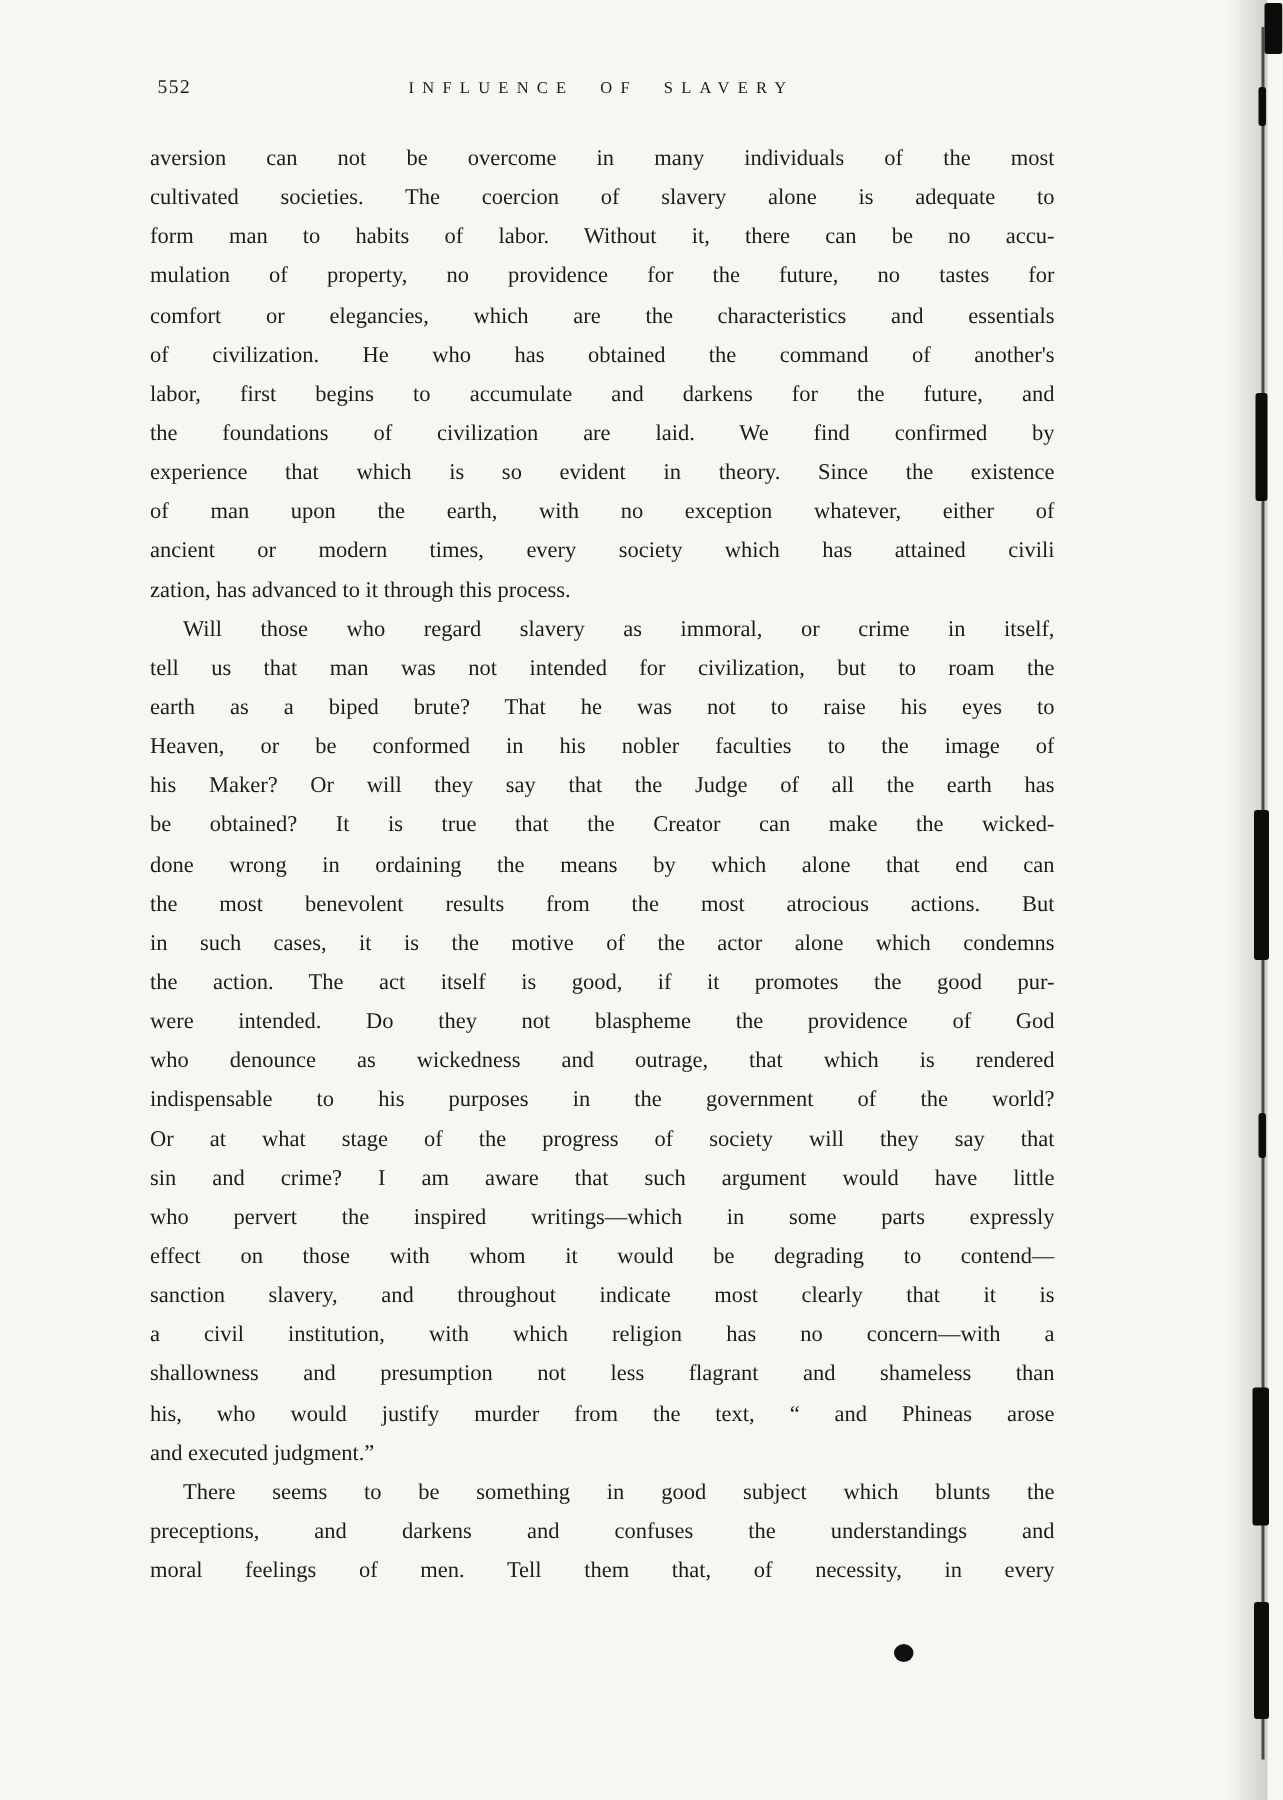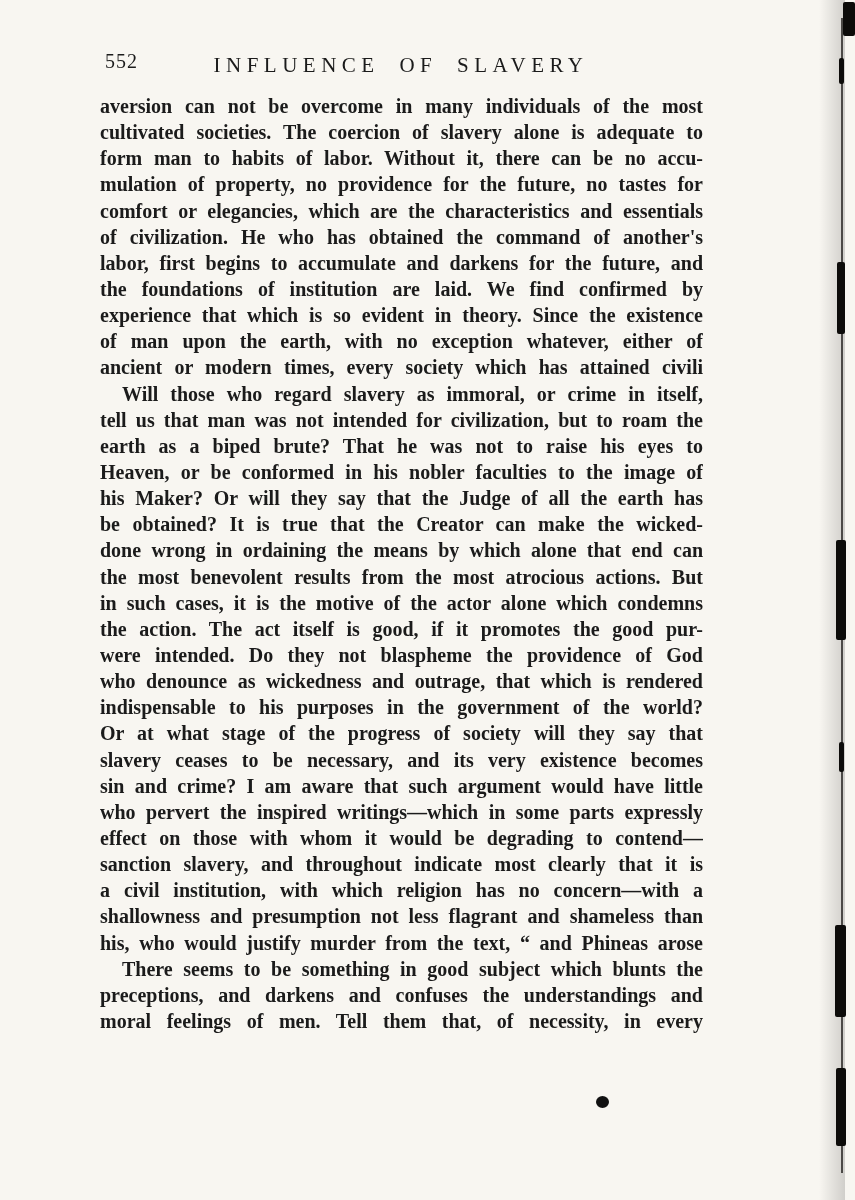--- a/index.html
+++ b/index.html
@@ -12,39 +12,38 @@
     background: #f8f6f1;
     overflow: hidden;
     font-family: "Liberation Serif", serif;
     color: #1b1b1b;
   }
 
   
   .header { position: absolute; top: 50px; left: 100px; width: 602px; height: 28px; }
   .page-number {
     position: absolute; left: 5px; top: 0;
-    font-size: 20px; letter-spacing: 1px;
+    font-size: 13px; letter-spacing: 1px;
   }
   .running-title {
     position: absolute; left: 0; top: 3px; width: 100%;
     text-align: center;
-    font-size: 21px;
+    font-size: 11px;
     letter-spacing: 5.5px;
     word-spacing: 9px;
     font-weight: normal;
   }
 
   
   .body-text {
     position: absolute;
     left: 100px;
     top: 93px;
     width: 603px;
-    font-size: 20px;
-    font-weight: bold;
+    font-size: 15px;
   }
   .paragraph { margin: 0; padding: 0; }
   .line {
     height: 26.15px;
     line-height: 26.15px;
     white-space: normal;
     text-align: justify;
     text-align-last: justify;
     overflow: hidden;
   }
@@ -87,48 +86,49 @@
 
   <main class="body-text">
       <div class="paragraph">
         <div class="line">aversion can not be overcome in many individuals of the most</div>
         <div class="line">cultivated societies. The coercion of slavery alone is adequate to</div>
         <div class="line">form man to habits of labor. Without it, there can be no accu-</div>
         <div class="line">mulation of property, no providence for the future, no tastes for</div>
         <div class="line">comfort or elegancies, which are the characteristics and essentials</div>
         <div class="line">of civilization. He who has obtained the command of another's</div>
         <div class="line">labor, first begins to accumulate and darkens for the future, and</div>
-        <div class="line">the foundations of institution are laid. We find confirmed by</div>
+        <div class="line">the foundations of civilization are laid. We find confirmed by</div>
         <div class="line">experience that which is so evident in theory. Since the existence</div>
         <div class="line">of man upon the earth, with no exception whatever, either of</div>
         <div class="line">ancient or modern times, every society which has attained civili</div>
+        <div class="line nojust">zation, has advanced to it through this process.</div>
       </div>
       <div class="paragraph">
         <div class="line indent">Will those who regard slavery as immoral, or crime in itself,</div>
         <div class="line">tell us that man was not intended for civilization, but to roam the</div>
         <div class="line">earth as a biped brute? That he was not to raise his eyes to</div>
         <div class="line">Heaven, or be conformed in his nobler faculties to the image of</div>
         <div class="line">his Maker? Or will they say that the Judge of all the earth has</div>
         <div class="line">be obtained? It is true that the Creator can make the wicked-</div>
         <div class="line">done wrong in ordaining the means by which alone that end can</div>
         <div class="line">the most benevolent results from the most atrocious actions. But</div>
         <div class="line">in such cases, it is the motive of the actor alone which condemns</div>
         <div class="line">the action. The act itself is good, if it promotes the good pur-</div>
         <div class="line">were intended. Do they not blaspheme the providence of God</div>
         <div class="line">who denounce as wickedness and outrage, that which is rendered</div>
         <div class="line">indispensable to his purposes in the government of the world?</div>
         <div class="line">Or at what stage of the progress of society will they say that</div>
-        <div class="line">slavery ceases to be necessary, and its very existence becomes</div>
         <div class="line">sin and crime? I am aware that such argument would have little</div>
         <div class="line">who pervert the inspired writings—which in some parts expressly</div>
         <div class="line">effect on those with whom it would be degrading to contend—</div>
         <div class="line">sanction slavery, and throughout indicate most clearly that it is</div>
         <div class="line">a civil institution, with which religion has no concern—with a</div>
         <div class="line">shallowness and presumption not less flagrant and shameless than</div>
         <div class="line">his, who would justify murder from the text, “ and Phineas arose</div>
+        <div class="line nojust">and executed judgment.”</div>
       </div>
       <div class="paragraph">
         <div class="line indent">There seems to be something in good subject which blunts the</div>
         <div class="line">preceptions, and darkens and confuses the understandings and</div>
         <div class="line">moral feelings of men. Tell them that, of necessity, in every</div>
       </div>
     </main>
 
   <div class="gutter-shadow"></div>
   <div class="binding-line"></div>

